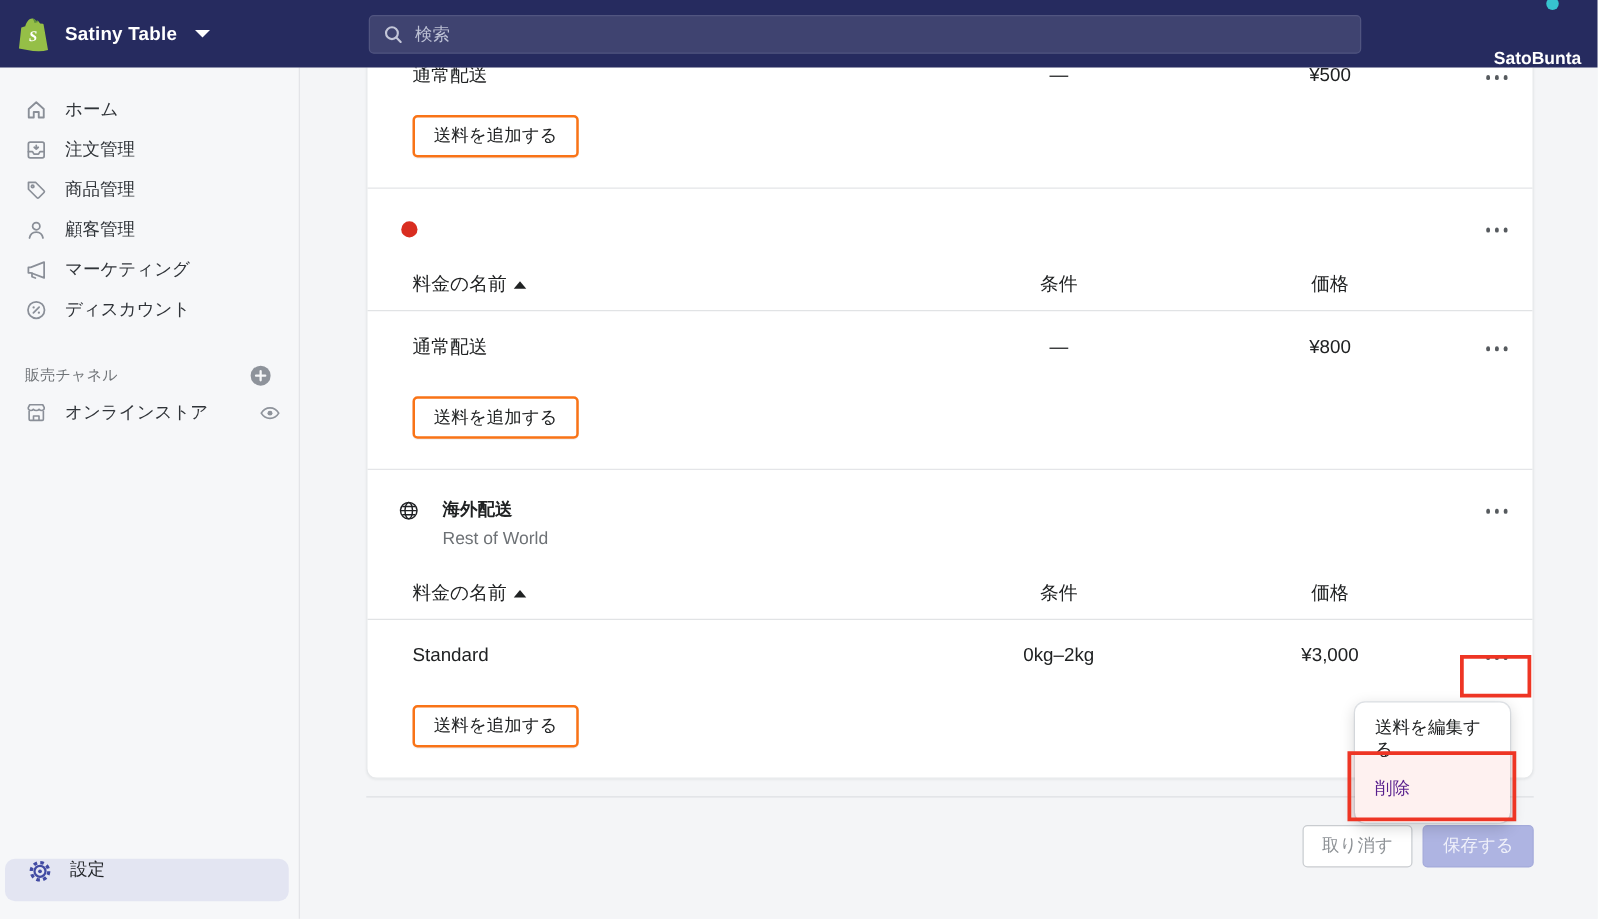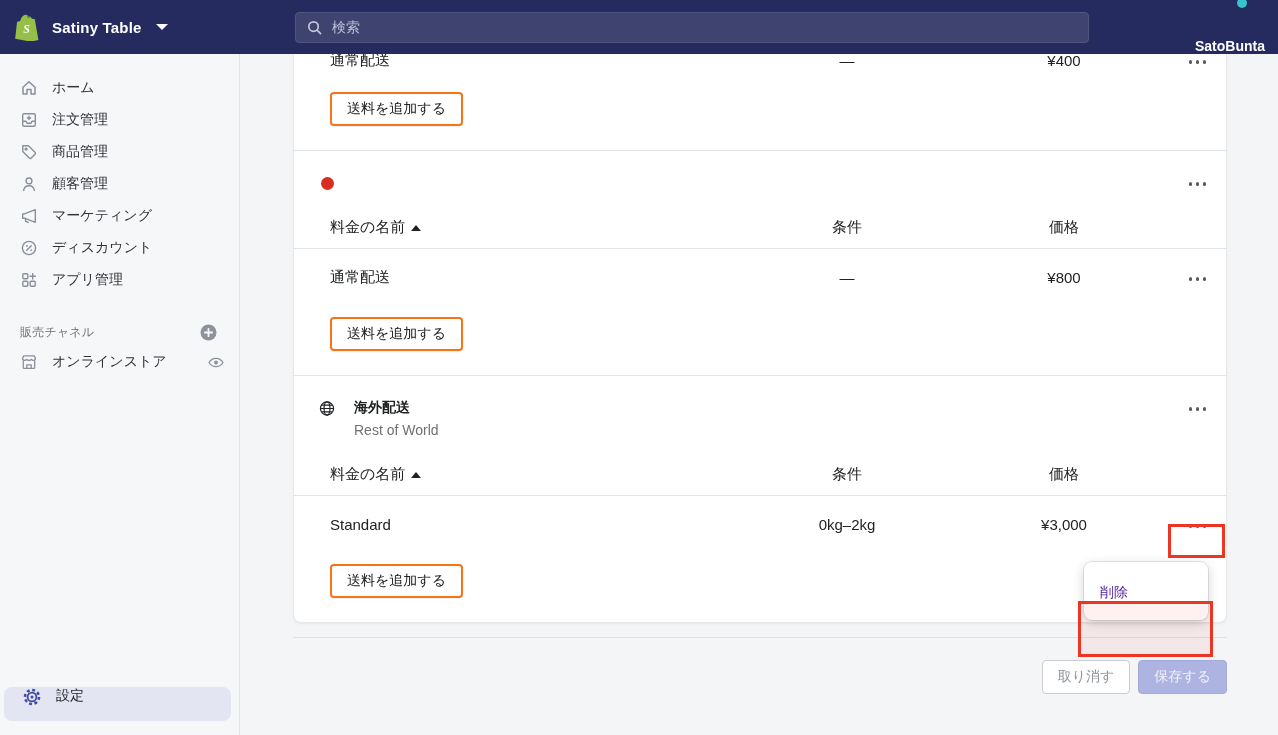--- a/index.html
+++ b/index.html
@@ -173,29 +173,20 @@
     </div>
     <div class="nav-item">
       <svg class="icon-gray" width="18" height="18" viewBox="0 0 18 18" fill="none" stroke="currentColor" stroke-width="1.4" stroke-linecap="round">
           <circle cx="9" cy="9" r="6.6"></circle>
           <path d="M6.7 11.3l4.6-4.6"></path>
           <circle cx="6.9" cy="6.9" r=".9" fill="currentColor" stroke="none"></circle>
           <circle cx="11.1" cy="11.1" r=".9" fill="currentColor" stroke="none"></circle>
         </svg>
       <span>ディスカウント</span>
     </div>
-    <div class="nav-item">
-      <svg class="icon-gray" width="18" height="18" viewBox="0 0 18 18" fill="none" stroke="currentColor" stroke-width="1.4" stroke-linejoin="round" stroke-linecap="round">
-          <rect x="2.8" y="2.8" width="5" height="5" rx="1"></rect>
-          <rect x="2.8" y="10.2" width="5" height="5" rx="1"></rect>
-          <rect x="10.2" y="10.2" width="5" height="5" rx="1"></rect>
-          <path d="M12.7 2.6v5.4M10 5.3h5.4"></path>
-        </svg>
-      <span>アプリ管理</span>
-    </div>
   </div>
 
   <div class="channels-header">
     <span>販売チャネル</span>
     <span class="plus-btn">
       <svg width="17" height="17" viewBox="0 0 17 17">
           <circle cx="8.5" cy="8.5" r="8" fill="#8e939b"></circle>
           <path d="M8.5 4.8v7.4M4.8 8.5h7.4" stroke="#f6f7f9" stroke-width="1.8" stroke-linecap="round"></path>
         </svg>
     </span>
@@ -226,21 +217,21 @@
   </div>
 </nav>
 
 <main class="content">
   <div class="card">
 
     <section class="zone">
       <div class="grid-row partial-row">
         <span>通常配送</span>
         <span class="col-cond">—</span>
-        <span class="col-price">¥400</span>
+        <span class="col-price">¥500</span>
         <span class="col-menu">
             <span class="dots-btn">
               <i></i>
               <i></i>
               <i></i>
             </span>
           </span>
       </div>
       <div class="add-wrap">
         <button class="btn btn-default">送料を追加する</button>
@@ -331,18 +322,19 @@
   </div>
 
   <hr class="page-divider">
 
   <div class="footer-actions">
     <button class="btn btn-cancel">取り消す</button>
     <button class="btn btn-save">保存する</button>
   </div>
 
   <div class="dropdown">
+    <div class="dropdown-item edit">送料を編集する</div>
     <div class="dropdown-item delete">削除</div>
   </div>
 
   <div class="annotation box-ellipsis"></div>
   <div class="annotation box-delete"></div>
 </main>
 
 </body></html>

